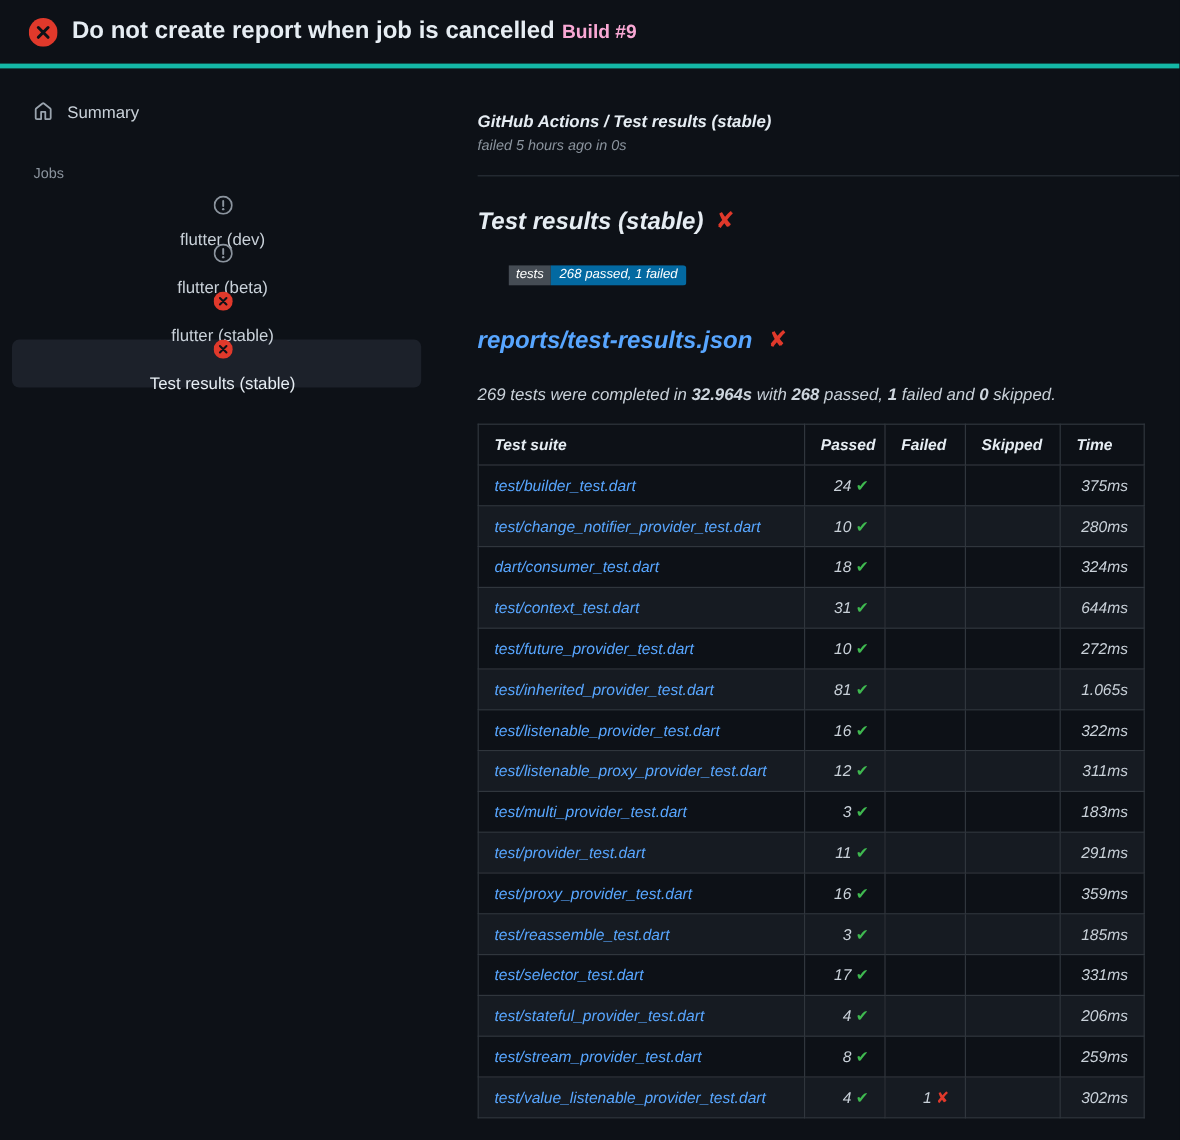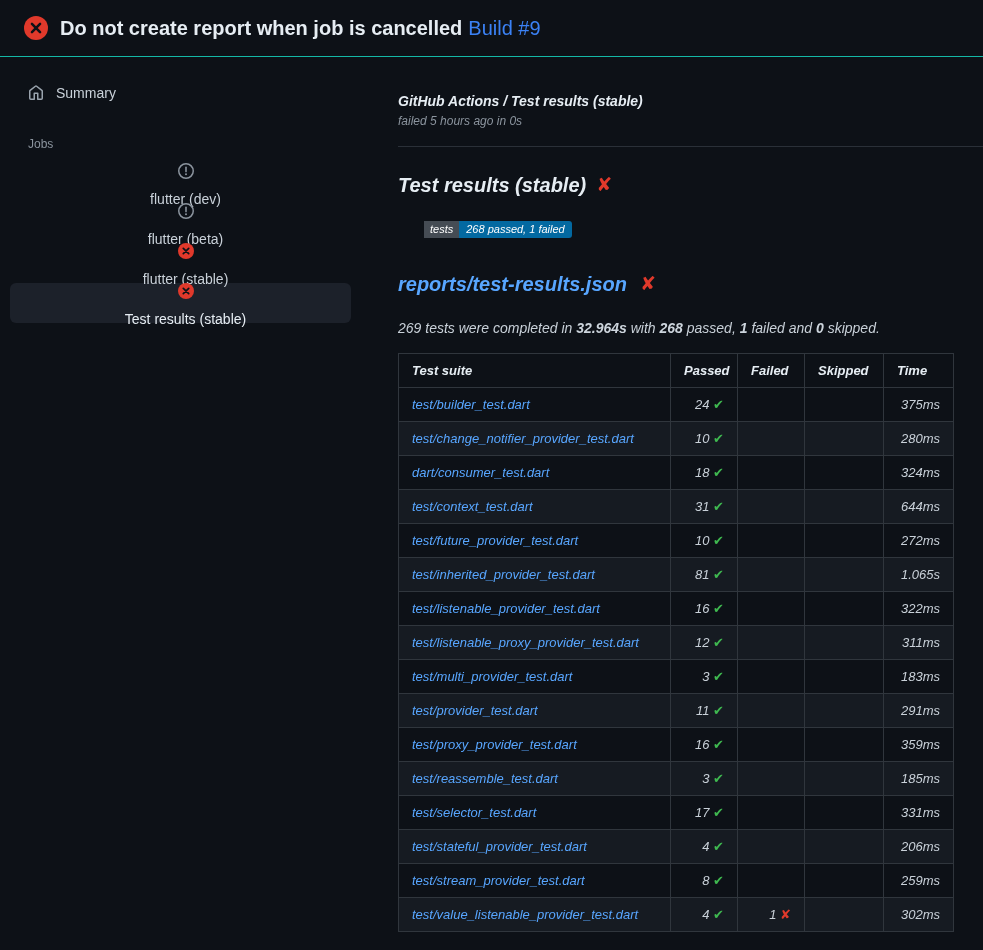--- a/index.html
+++ b/index.html
@@ -10,24 +10,24 @@
     font-family:"Liberation Sans","DejaVu Sans",sans-serif;
     overflow:hidden;
   }
   
   .topbar {
     height:57px;
     display:flex;
     align-items:center;
     gap:12px;
     padding:0 24px;
-    border-bottom:1px solid #14b8a6;
+    border-bottom:4px solid #14b8a6;
   }
   .topbar .title { font-size:20px; font-weight:700; color:#e6edf3; white-space:nowrap; }
-  .topbar .build { font-size:20px; font-weight:400; color:#3b82f6; margin-left:6px; }
+  .topbar .build { font-size:16px; font-weight:700; color:#f9a8d4; margin-left:6px; }
   .icon24 { width:24px; height:24px; flex-shrink:0; display:inline-flex; }
   .icon16 { width:16px; height:16px; flex-shrink:0; display:inline-flex; }
   
   .layout { display:flex; align-items:flex-start; }
   
   .sidebar { width:390px; flex-shrink:0; padding:22px 39px 0 10px; }
   .summary-item {
     display:flex; align-items:flex-end; gap:12px;
     padding:6px 8px 6px 18px; height:28px;
     font-size:14px; color:#c9d1d9; border-radius:6px; cursor:pointer;

